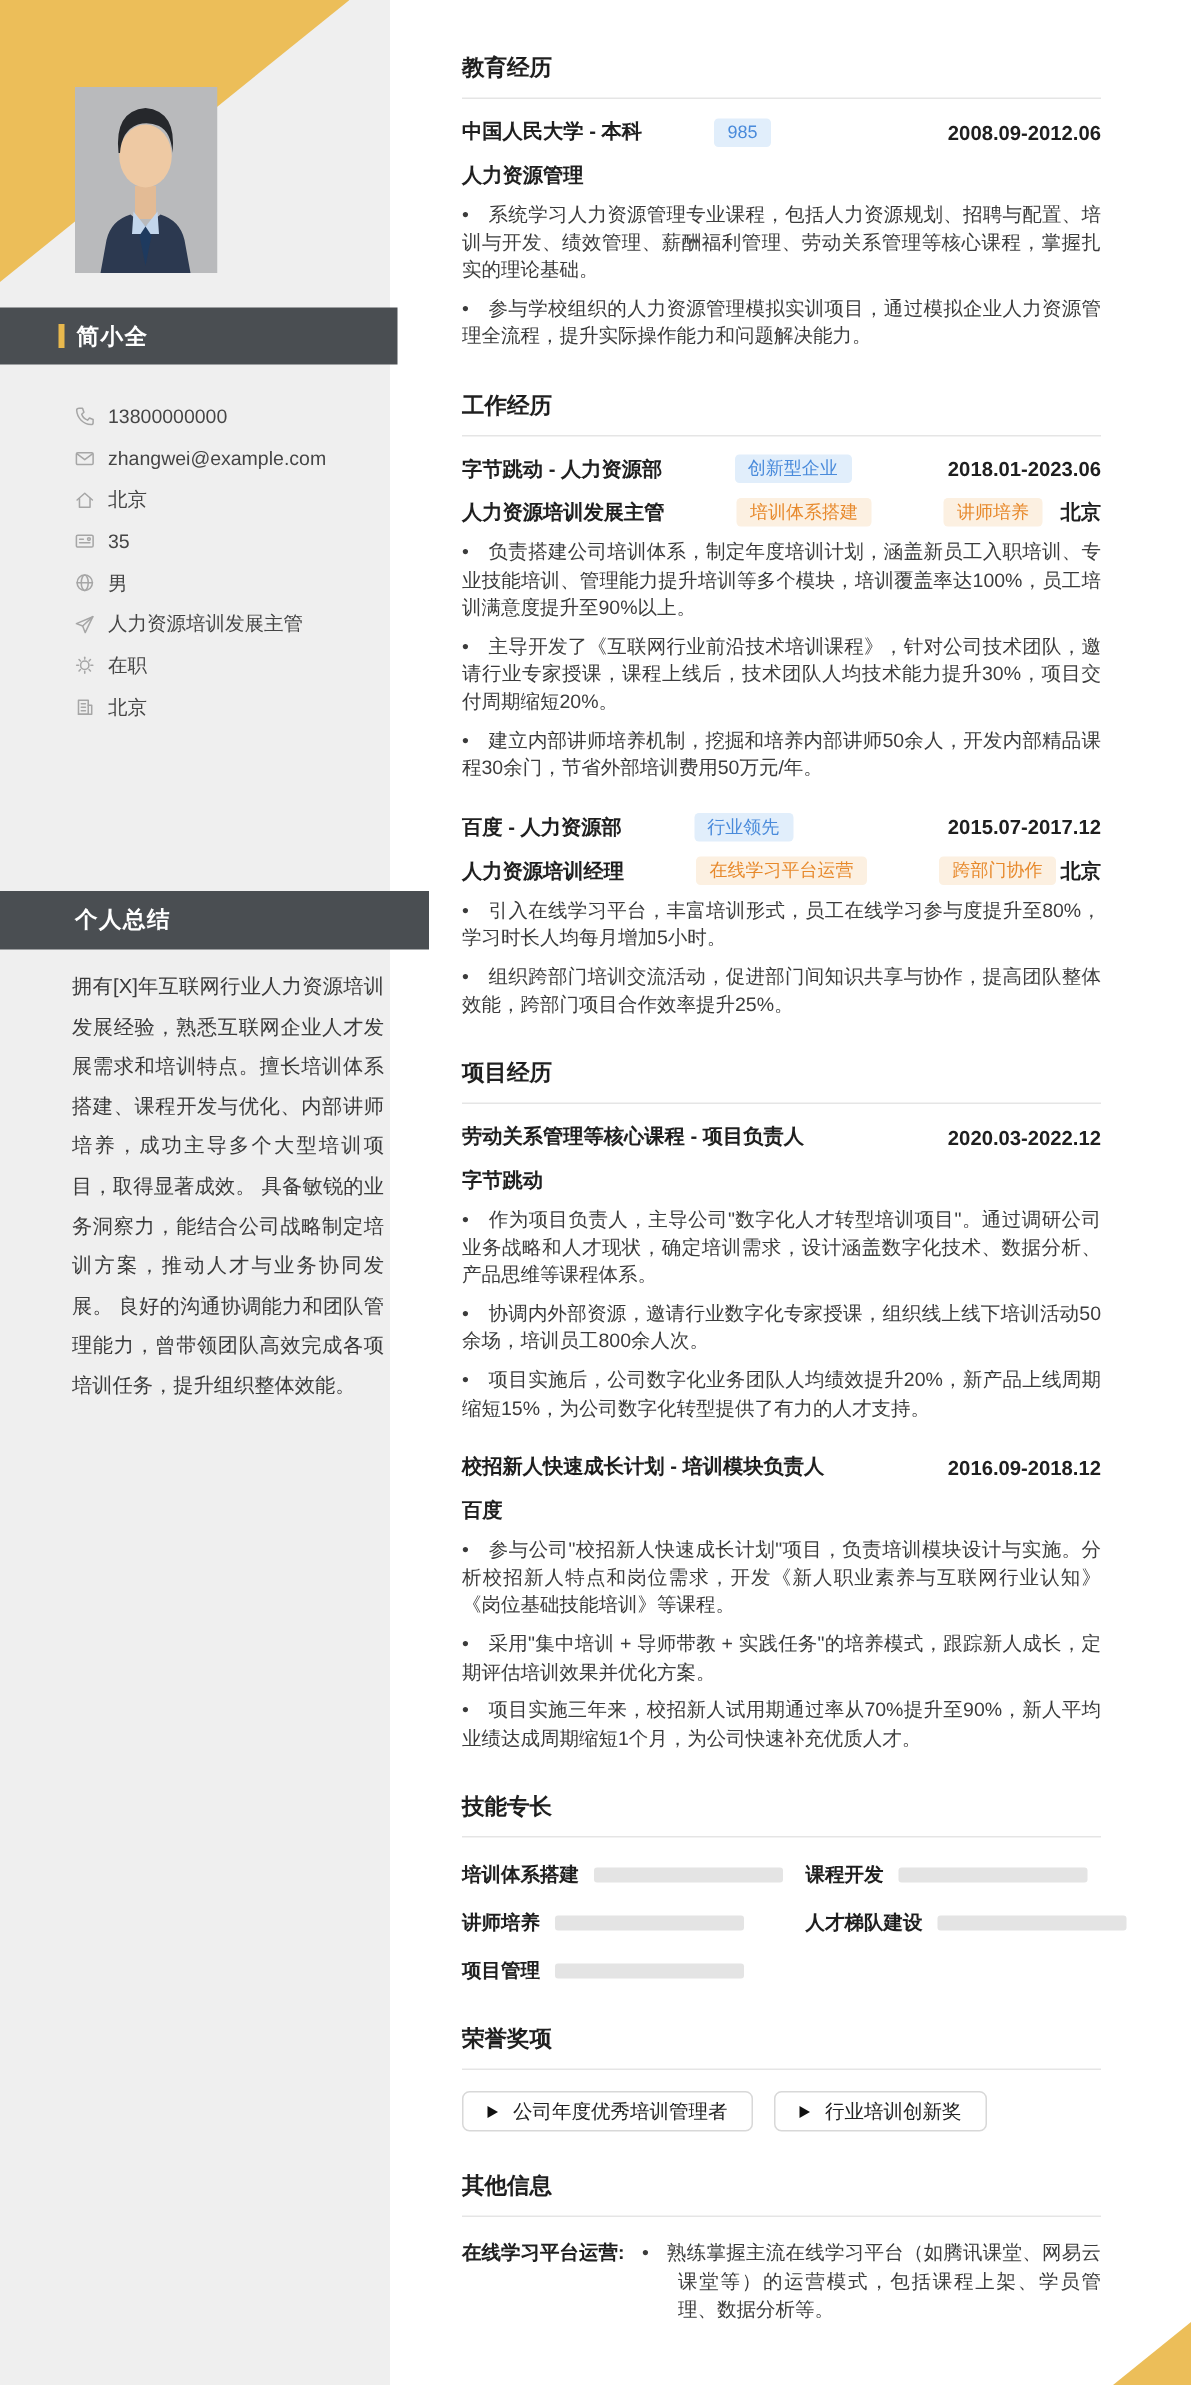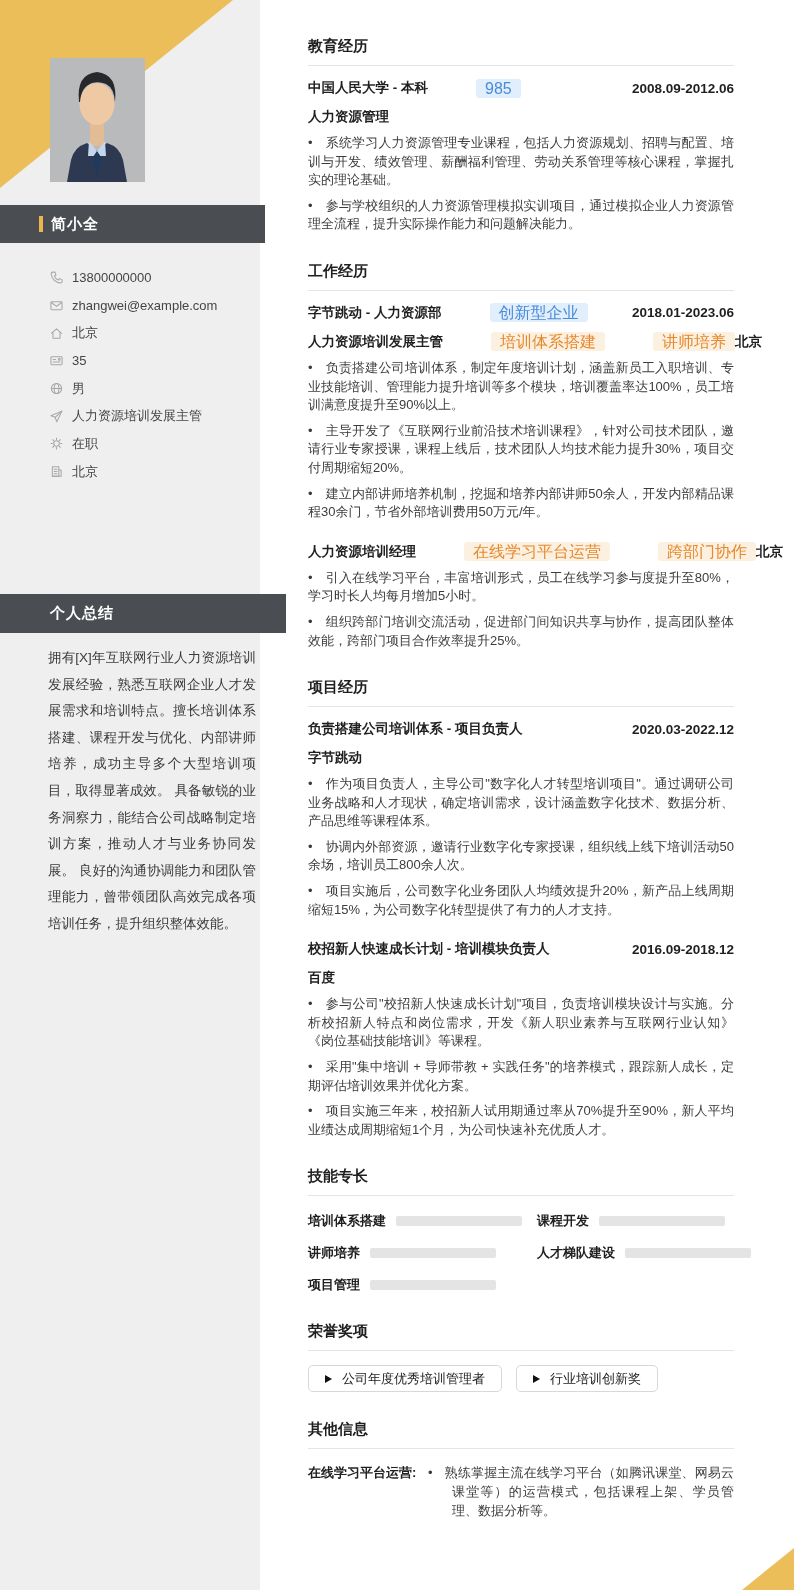--- a/index.html
+++ b/index.html
@@ -45,21 +45,21 @@
     font-size:15px; font-weight:bold; color:#1f1f1f;
     padding-bottom:9px; border-bottom:1px solid #e5e5e5; line-height:20px;
   }
   .sec-gap { margin-top:27px; }
   .hdr { display:flex; justify-content:space-between; align-items:center; margin-top:12px; }
   .hdr2 { margin-top:9px;text-align:right; }
   .hl { display:flex; align-items:center;gap:36px; }
   .strong { font-size:13.5px; font-weight:bold; color:#1f1f1f; line-height:20px; white-space:nowrap; }
   .date { font-size:13.5px; font-weight:bold; color:#1f1f1f; white-space:nowrap; }
   .badge {
-    display:inline-block; font-size:16px; line-height:17px; padding:1px 9px;
+    display:inline-block; font-size:12px; line-height:17px; padding:1px 9px;
     border-radius:3px; margin-left:12px; white-space:nowrap;
   }
   .badge.blue { color:#4a8bdb; background:#e1eefb; }
   .badge.orange { color:#e7892c; background:#fcf0e1; }
   .bullets { margin-top:5px; }
   .b { font-size:13px; line-height:18.6px; color:#3c3c3c; margin-top:7px; text-align:justify; }
   .b::before { content:"•"; margin-right:13px; color:#3c3c3c; }
   .job-gap { margin-top:20px; }
   
   .skill-grid { display:grid; grid-template-columns:229px 1fr; row-gap:14px; margin-top:16px; }
@@ -219,39 +219,46 @@
       <span class="date">北京</span>
     </div>
     <div class="bullets">
       <p class="b">负责搭建公司培训体系，制定年度培训计划，涵盖新员工入职培训、专业技能培训、管理能力提升培训等多个模块，培训覆盖率达100%，员工培训满意度提升至90%以上。</p>
       <p class="b">主导开发了《互联网行业前沿技术培训课程》，针对公司技术团队，邀请行业专家授课，课程上线后，技术团队人均技术能力提升30%，项目交付周期缩短20%。</p>
       <p class="b">建立内部讲师培养机制，挖掘和培养内部讲师50余人，开发内部精品课程30余门，节省外部培训费用50万元/年。</p>
     </div>
   </div>
 
   <div class="job-gap">
+    <div class="hdr">
+      <div class="hl">
+        <span class="strong">百度 - 人力资源部</span>
+        <span class="badge blue">行业领先</span>
+      </div>
+      <span class="date">2015.07-2017.12</span>
+    </div>
     <div class="hdr hdr2">
       <div class="hl">
         <span class="strong">人力资源培训经理</span>
         <span class="badge orange">在线学习平台运营</span>
         <span class="badge orange">跨部门协作</span>
       </div>
       <span class="date">北京</span>
     </div>
     <div class="bullets">
       <p class="b">引入在线学习平台，丰富培训形式，员工在线学习参与度提升至80%，学习时长人均每月增加5小时。</p>
       <p class="b">组织跨部门培训交流活动，促进部门间知识共享与协作，提高团队整体效能，跨部门项目合作效率提升25%。</p>
     </div>
   </div>
 
   <h2 class="sec sec-gap">项目经历</h2>
 
   <div>
     <div class="hdr">
-      <span class="strong">负责搭建公司培训体系 - 项目负责人</span>
+      <span class="strong">劳动关系管理等核心课程 - 项目负责人</span>
       <span class="date">2020.03-2022.12</span>
     </div>
     <div class="hdr hdr2">
       <span class="strong">字节跳动</span>
     </div>
     <div class="bullets">
       <p class="b">作为项目负责人，主导公司"数字化人才转型培训项目"。通过调研公司业务战略和人才现状，确定培训需求，设计涵盖数字化技术、数据分析、产品思维等课程体系。</p>
       <p class="b">协调内外部资源，邀请行业数字化专家授课，组织线上线下培训活动50余场，培训员工800余人次。</p>
       <p class="b">项目实施后，公司数字化业务团队人均绩效提升20%，新产品上线周期缩短15%，为公司数字化转型提供了有力的人才支持。</p>
     </div>

